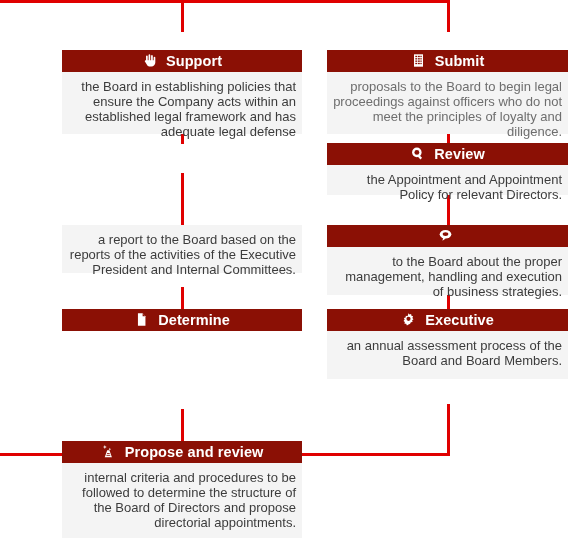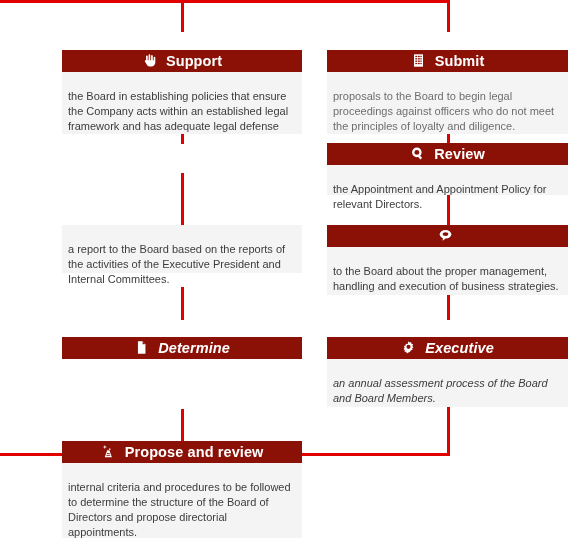--- a/index.html
+++ b/index.html
@@ -49,37 +49,37 @@
     width: 15px;
     height: 15px;
     margin-right: 5px;
     position: relative;
   }
   .card-header .hicon svg { display: block; }
   .card-header .htext { display: inline-block; vertical-align: top; }
   .card-body {
     background: #F4F4F4;
     color: #3C3C3C;
-    font-size: 11px;
+    font-size: 13px;
     line-height: 15px;
-    text-align: left;
-    padding: 17px 6px 8px 6px;
+    text-align: right;
+    padding: 7px 6px 8px 6px;
     box-sizing: border-box;
   }
   .card-body.muted { color: #6E6E6E; }
   .card-body.dim   { color: #8A8A8A; }
 
   
   .col-left  { left: 62px;  width: 240px; }
   .col-right { left: 327px; width: 241px; }
 
   .r1 { top: 31px; margin-top: 19px; }
   .r2 { top: 143px; }
   .r3 { top: 225px; }
-  .r4 { top: 337px; font-style: italic; }
+  .r4 { top: 309px; }
   .r5 { top: 441px; }
 
   .b-tall  { height: 62px; }
   .b-short { height: 30px; }
   .b-mid   { height: 48px; }
   .b-xtall { height: 85px; }
   .b-big   { height: 90px; }
 </style>
 </head>
 <body>

